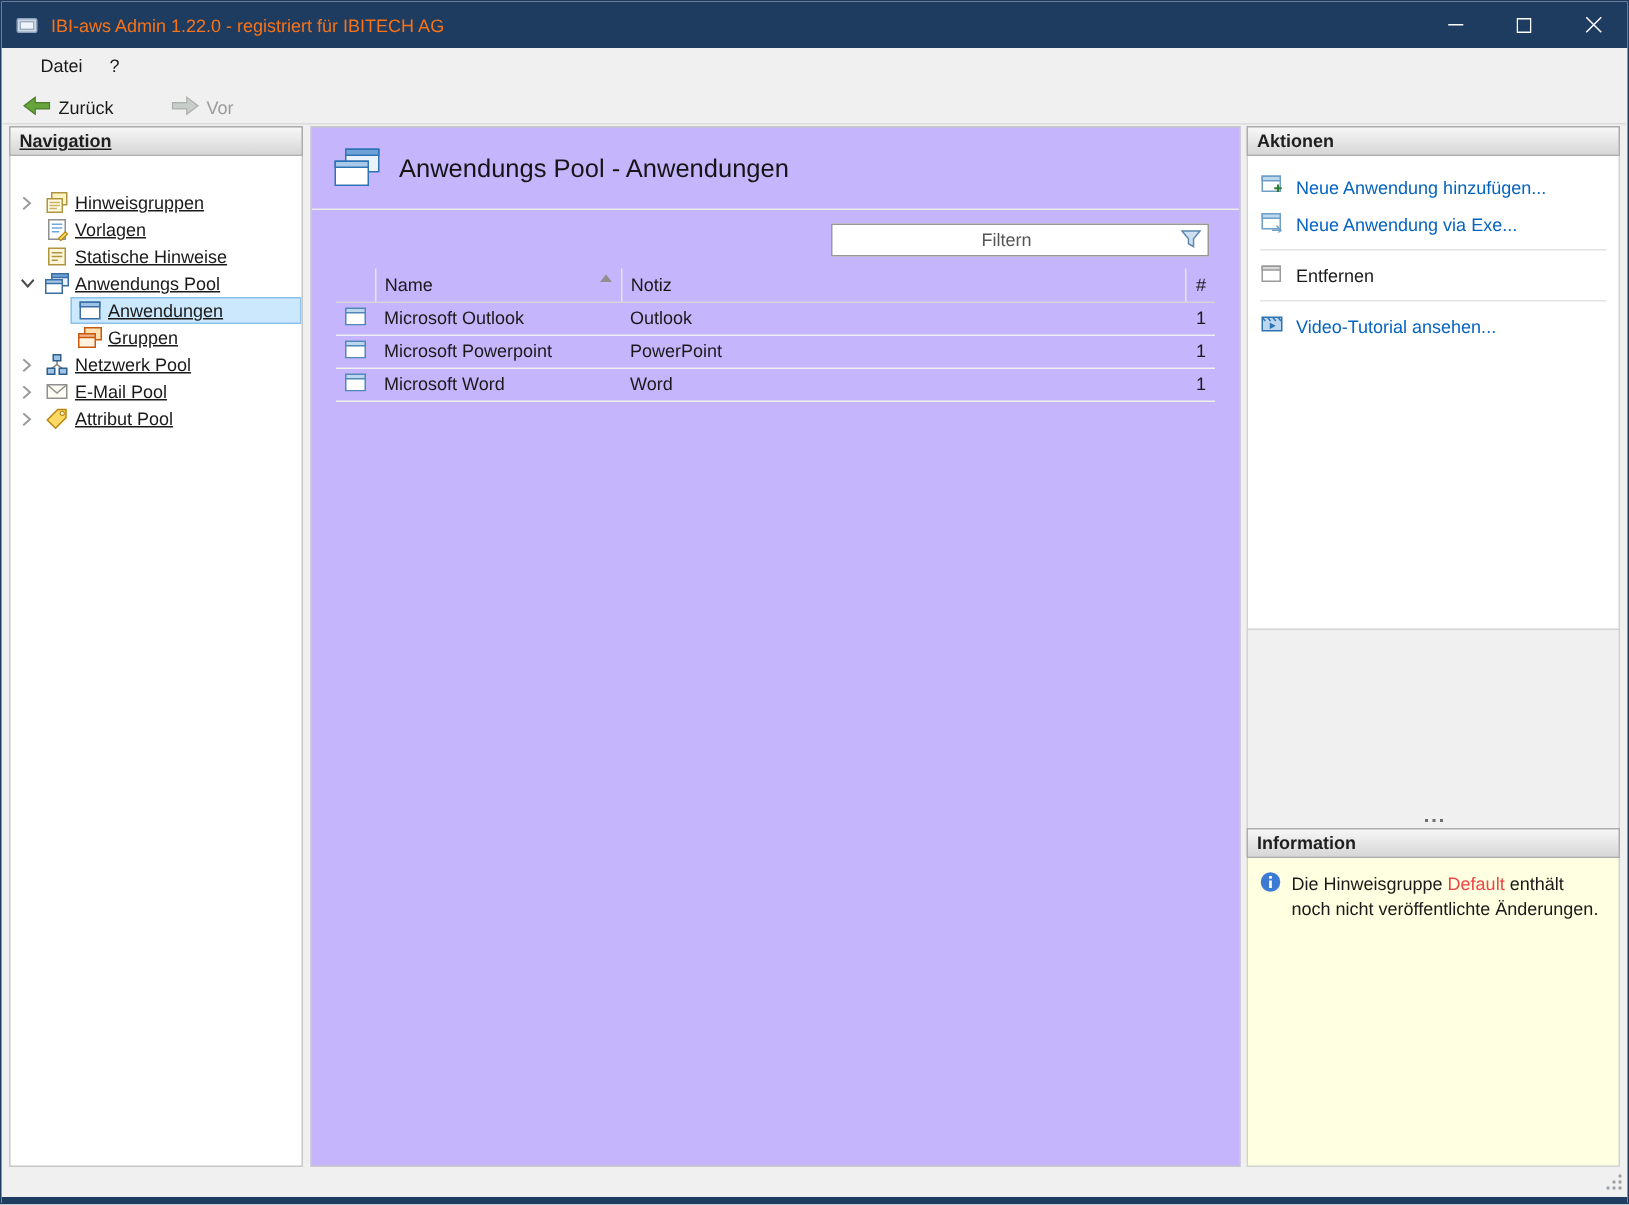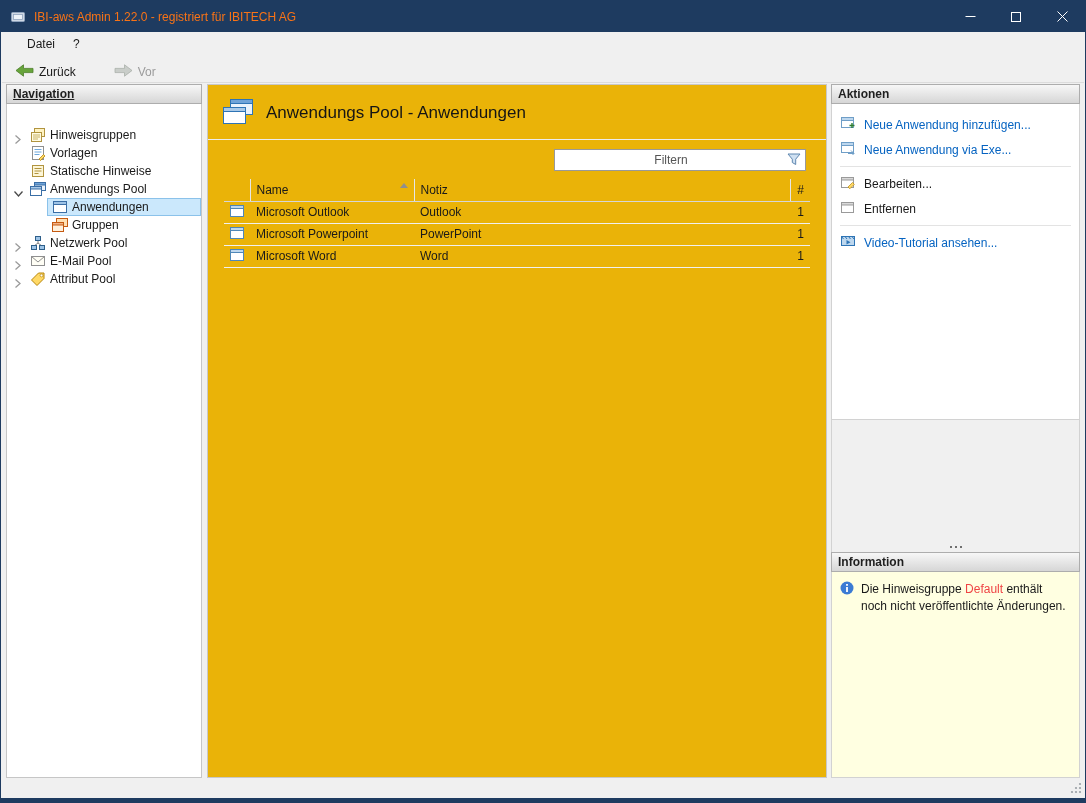--- a/index.html
+++ b/index.html
@@ -30,31 +30,31 @@
 
   
   .panel-header { height:20px; line-height:18px; background:linear-gradient(#f7f7f7,#d6d6d6);
                   border:1px solid #adadad; padding:0 6px; font-weight:700; color:#1f1f1f; }
 
   
   .nav-panel { position:absolute; left:5px; top:83px; width:196px; bottom:24px;
                background:#ffffff; border:1px solid #c6c6c6; display:flex; flex-direction:column; }
   .nav-panel .panel-header { margin:-1px -1px 16px -1px;text-decoration:underline; }
   .tree { flex:1; padding-top:6px; overflow:hidden; }
-  .tree-item { display:flex; align-items:flex-end; height:18px; padding-left:4px; cursor:default; }
+  .tree-item { display:flex; align-items:center; height:18px; padding-left:4px; cursor:default;text-decoration:underline; }
   .tree-item .chev { width:14px; display:flex; justify-content:center; align-items:center; flex:0 0 14px; }
   .tree-item .core { display:flex; align-items:center; flex:1; height:18px; padding:0 3px; border:1px solid transparent; }
   .tree-item .ic { width:18px; display:flex; justify-content:center; margin-right:3px; }
   .tree-item .lbl { white-space:nowrap; }
   .tree-item.child { padding-left:26px; }
   .tree-item.selected .core { background:#cbe8fc; border-color:#8bc2ea; }
 
   
   .main-panel { position:absolute; left:206px; top:83px; width:620px; bottom:24px;
-                background:#eab308; border:1px solid #c8c8c8; }
+                background:#c4b5fd; border:1px solid #c8c8c8; }
   .main-header { display:flex; align-items:center; gap:12px; padding:13px 14px 11px; border-bottom:1px solid #ececec; }
   .page-title { font-size:17px; color:#151515; }
   .filter-row { display:flex; justify-content:flex-end; padding:9px 20px 4px; }
   .filter-box { position:relative; width:252px; height:22px; }
   .filter-box input { width:100%; height:100%; border:1px solid #999999; background:#ffffff;
                       text-align:center; font-size:12px; font-family:"Liberation Sans", sans-serif;
                       padding:0 24px 0 6px; outline:none; }
   .filter-box input::placeholder { color:#555555; opacity:1; }
   .funnel { position:absolute; right:5px; top:4px; }
 
@@ -388,28 +388,20 @@
               <rect x="1.5" y="1.5" width="12" height="3" fill="#bdd7ee" stroke="#6f9ec7"></rect>
               <path d="M8 12.5 h6 M11 9.5 l3 3 l-3 3" stroke="#6f9ec7" fill="none"></path>
             </svg></span>
         <span>Neue Anwendung via Exe...</span>
       </div>
       <div class="action-sep"></div>
       <div class="action-item">
         <span><svg width="16" height="14">
               <rect x="1.5" y="2.5" width="12" height="10" fill="#ffffff" stroke="#9a9a9a"></rect>
               <rect x="1.5" y="2.5" width="12" height="2.5" fill="#d9d9d9" stroke="#9a9a9a"></rect>
-              <path d="M8 12 l4.5 -4.5 l1.8 1.8 l-4.5 4.5 z" fill="#ffd966" stroke="#b8860b" stroke-width="0.7"></path>
-            </svg></span>
-        <span>Bearbeiten...</span>
-      </div>
-      <div class="action-item">
-        <span><svg width="16" height="14">
-              <rect x="1.5" y="2.5" width="12" height="10" fill="#ffffff" stroke="#9a9a9a"></rect>
-              <rect x="1.5" y="2.5" width="12" height="2.5" fill="#d9d9d9" stroke="#9a9a9a"></rect>
             </svg></span>
         <span>Entfernen</span>
       </div>
       <div class="action-sep"></div>
       <div class="action-item link">
         <span><svg width="16" height="14">
               <rect x="1.5" y="2.5" width="13" height="9" fill="#bdd7ee" stroke="#2e74b5"></rect>
               <path d="M1.5 2.5 l2 2.5 M5 2.5 l2 2.5 M8.5 2.5 l2 2.5 M12 2.5 l2 2.5" stroke="#2e74b5" fill="none"></path>
               <path d="M6.5 6 l4 2.2 l-4 2.2 z" fill="#2e74b5"></path>
             </svg></span>

